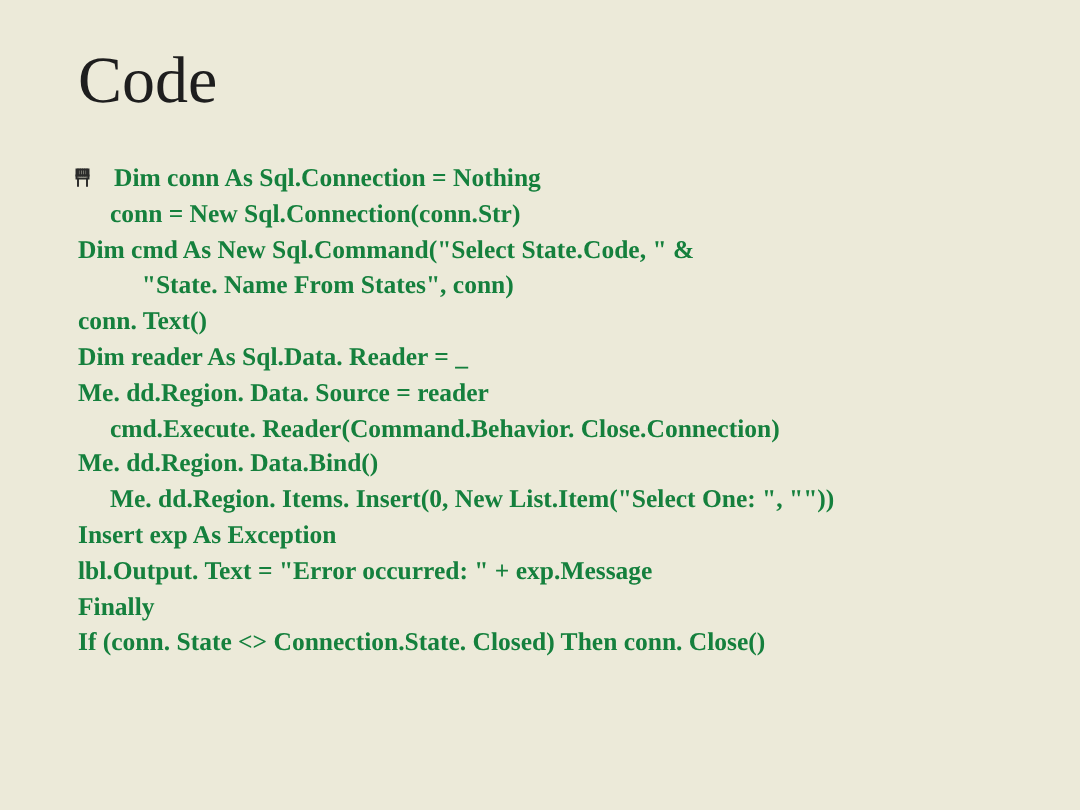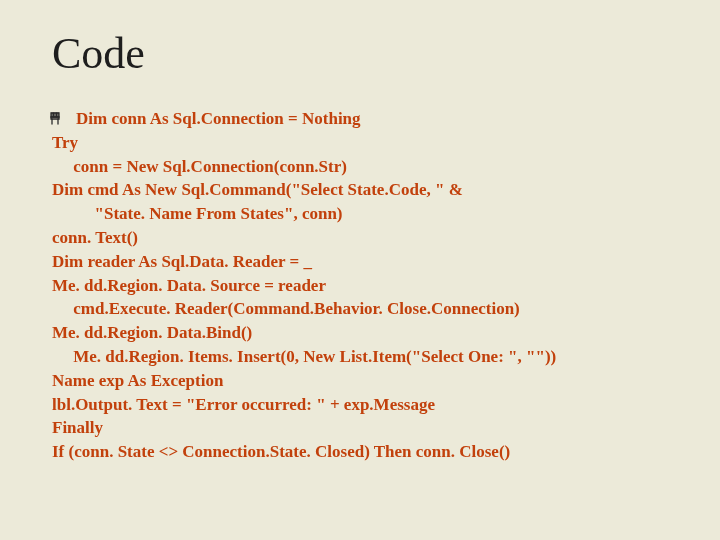--- a/index.html
+++ b/index.html
@@ -22,21 +22,21 @@
 .title {
   font-size: 44px;
   font-weight: 400;
   margin: 0 0 28px 0;
   color: #1e1e1e;
 }
 .body {
   font-size: 17px;
   line-height: 1.4;
   font-weight: bold;
-  color: #c2410c;
+  color: #15803d;
 }
 .body .line {
   white-space: pre;
 }
 .bullet-wrap {
   position: relative;
 }
 .bullet-icon {
   position: absolute;
   left: -4px;
@@ -66,28 +66,27 @@
               <path d="M8.5 2 V6"></path>
               <path d="M10 2 V6"></path>
             <path d="M3 6 H11 V8 H3 Z"></path>
             <path d="M4 8 V13"></path>
             <path d="M10 8 V13"></path>
           </g>
         </svg>
       </span>
       <span class="line first-line">Dim conn As Sql.Connection = Nothing</span>
     </div>
-    <div class="line">Try</div>
     <div class="line">     conn = New Sql.Connection(conn.Str)</div>
     <div class="line">Dim cmd As New Sql.Command("Select State.Code, " &amp;</div>
     <div class="line">          "State. Name From States", conn)</div>
     <div class="line">conn. Text()</div>
     <div class="line">Dim reader As Sql.Data. Reader = _</div>
     <div class="line">Me. dd.Region. Data. Source = reader</div>
     <div class="line">     cmd.Execute. Reader(Command.Behavior. Close.Connection)</div>
     <div class="line">Me. dd.Region. Data.Bind()</div>
     <div class="line">     Me. dd.Region. Items. Insert(0, New List.Item("Select One: ", ""))</div>
-    <div class="line">Name exp As Exception</div>
+    <div class="line">Insert exp As Exception</div>
     <div class="line">lbl.Output. Text = "Error occurred: " + exp.Message</div>
     <div class="line">Finally</div>
     <div class="line">If (conn. State &lt;&gt; Connection.State. Closed) Then conn. Close()</div>
   </div>
 </div>
 
 </body></html>

